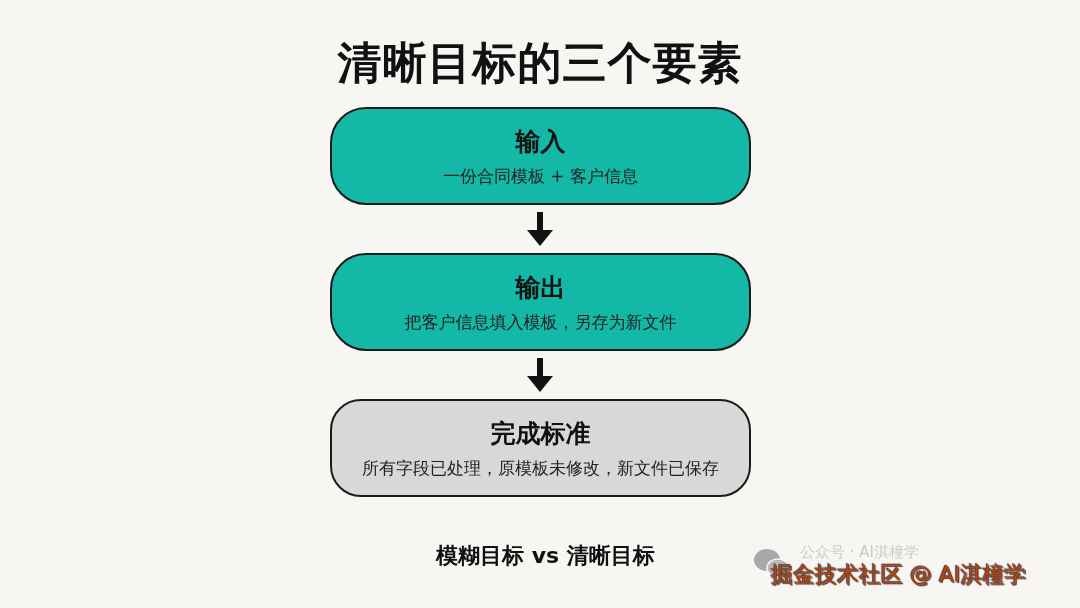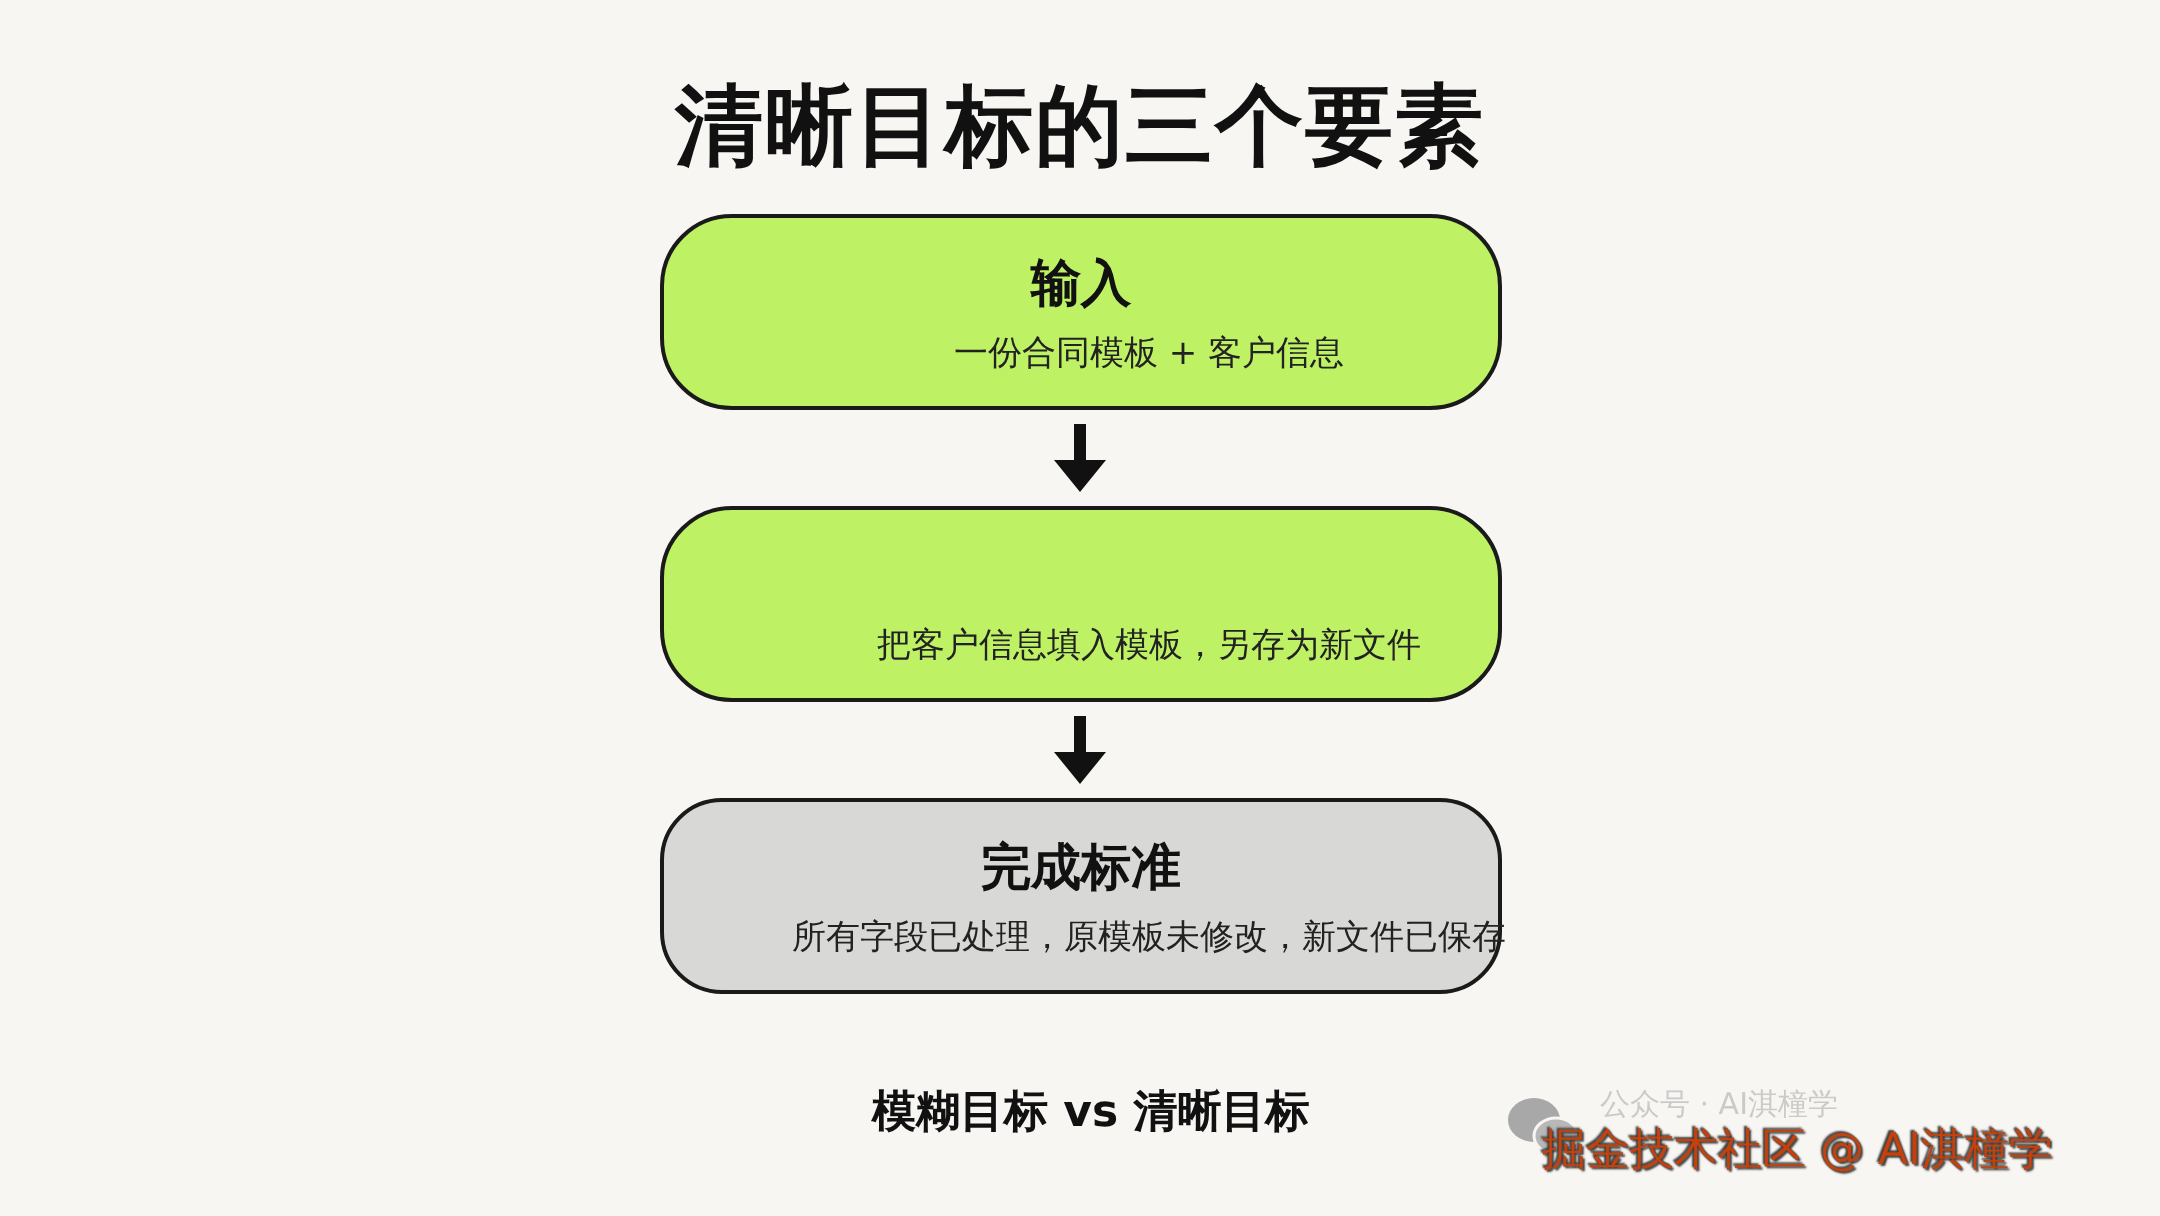--- a/index.html
+++ b/index.html
@@ -9,30 +9,30 @@
     font-family: "DejaVu Sans", "Liberation Sans", sans-serif;
     color: #111;
   }
   .title {
     position: absolute; left: 0; top: 34px; width: 1080px;
     text-align: center; font-size: 44px; font-weight: bold; letter-spacing: 1px;
   }
   .box {
     position: absolute; left: 330px; width: 417px; height: 94px;
     border: 2.5px solid #1a1a1a; border-radius: 36px;
-    background: #bef264; box-sizing: content-box;
+    background: #14b8a6; box-sizing: content-box;
   }
   .box.highlight { background: #d8d8d6; }
   .box .head {
     position: absolute; left: 0; width: 100%; top: 16px;
     text-align: center; font-size: 25px; font-weight: bold;
   }
   .box .sub {
     position: absolute; left: 0; width: 100%; top: 56px;
-    text-align: center; font-size: 17px; color: #222; margin-left: 34px;
+    text-align: center; font-size: 17px; color: #222;
   }
   .arrow { position: absolute; left: 527px; width: 26px; height: 36px; }
   .caption {
     position: absolute; left: 436px; top: 541px;
     font-size: 22px; font-weight: bold;
   }
   .wm-back {
     position: absolute; left: 800px; top: 543px;
     font-size: 15px; color: rgba(120,120,120,0.35);
   }
@@ -52,20 +52,21 @@
   <div class="head">输入</div>
   <div class="sub">一份合同模板 + 客户信息</div>
 </div>
 
 <svg class="arrow" style="top:212px;" viewBox="0 0 26 36">
   <rect x="10" y="0" width="6" height="20" fill="#111"></rect>
   <polygon points="0,18 26,18 13,34" fill="#111"></polygon>
 </svg>
 
 <div class="box" style="top:253px;">
+  <div class="head">输出</div>
   <div class="sub">把客户信息填入模板，另存为新文件</div>
 </div>
 
 <svg class="arrow" style="top:358px;" viewBox="0 0 26 36">
   <rect x="10" y="0" width="6" height="20" fill="#111"></rect>
   <polygon points="0,18 26,18 13,34" fill="#111"></polygon>
 </svg>
 
 <div class="box highlight" style="top:399px;border-radius:31px;">
   <div class="head">完成标准</div>

